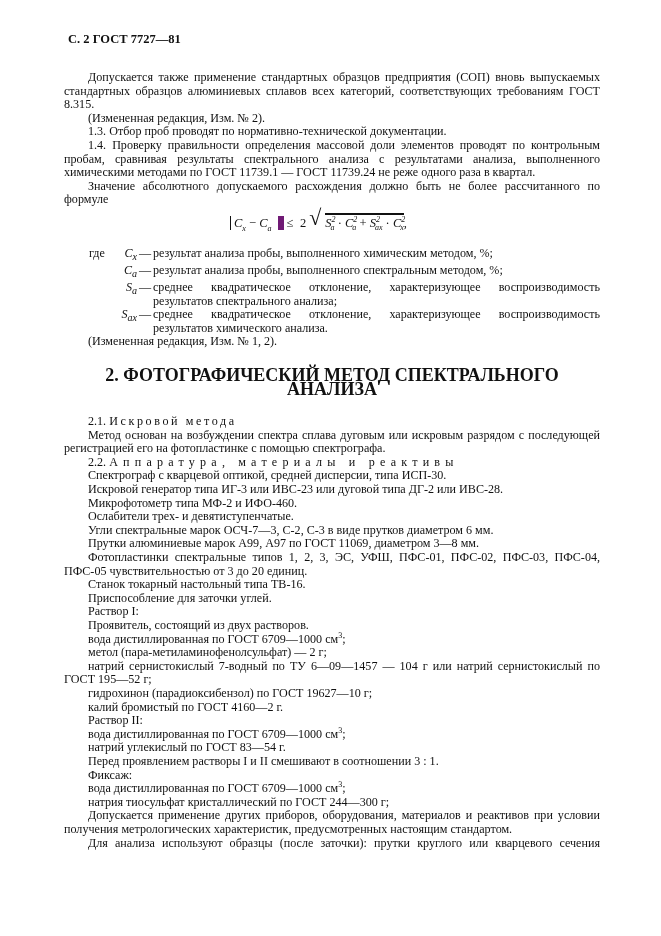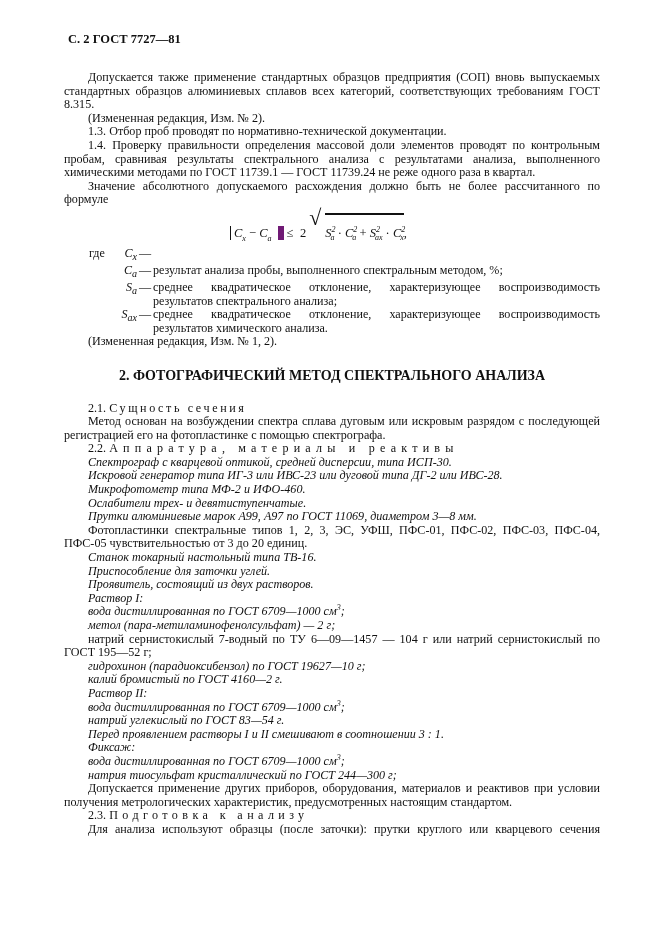--- a/index.html
+++ b/index.html
@@ -5,41 +5,41 @@
   html, body { margin: 0; padding: 0; background: #ffffff; }
   body {
     width: 661px; height: 936px; overflow: hidden; position: relative;
     font-family: "Liberation Serif", "DejaVu Serif", serif;
     color: #111; font-size: 12.1px; line-height: 13.6px;
   }
   .page { position: absolute; left: 64px; top: 0; width: 536px; }
   .header { position: absolute; left: 4px; top: 33px; font-weight: bold; font-size: 12.5px; }
   .body { position: absolute; left: 0; top: 71px; width: 536px; }
   .p { text-align: justify; text-indent: 24px; margin: 0; }
-  .ind { padding-left: 24px; text-indent: 0; margin: 0; font-style: italic; }
+  .ind { padding-left: 24px; text-indent: 0; margin: 0; }
   .bold { font-weight: normal; }
   .spaced { letter-spacing: 2.6px; }
   .formula {
     text-align: center; height: 34px; position: relative; margin: 2px 0 4px 0;
     font-style: italic; font-size: 12.5px;
   }
   .formula .inner { position: absolute; left: 166px; top: 8px; white-space: nowrap; }
   .formula .abs { border-left: 1px solid #111; border-right: 6px solid #701a75; padding: 0 3px; }
   .formula .sqrt { display: inline-block; position: relative; padding-left: 16px; }
   .formula .sqrt .radical { position: absolute; left: 0; top: -6px; font-size: 22px; font-style: normal; }
-  .formula .sqrt .bar { border-top: 2px solid #111; padding-top: 12px; display: inline-block; margin-top: -4px; }
+  .formula .sqrt .bar { border-top: 2px solid #111; padding-top: 2px; display: inline-block; margin-top: -4px; }
   .formula sub, .formula sup { font-size: 8px; }
   .normal { font-style: normal; }
   .defs { margin: 0; }
   .def { display: flex; margin: 0; }
   .def .lead { width: 26px; text-align: left; margin-left: 25px; }
   .def .sym { width: 22px; text-align: right; font-style: italic; padding-right: 2px; }
   .def .dash { width: 14px; }
   .def .txt { flex: 1; text-align: justify; }
-  .section-title { font-weight: bold; text-align: center; margin: 20px 0 19px 0; font-size: 14px; }
+  .section-title { font-weight: bold; text-align: center; margin: 20px 0 19px 0; font-size: 18px; }
   sup { font-size: 8px; line-height: 0; }
 </style>
 </head>
 <body>
 
 <div class="page">
   <div class="header">С. 2 ГОСТ 7727—81</div>
 
   <div class="body">
     <p class="p">Допускается также применение стандартных образцов предприятия (СОП) вновь выпускаемых стандартных образцов алюминиевых сплавов всех категорий, соответствующих требованиям ГОСТ 8.315.</p>
@@ -70,20 +70,21 @@
           </span>
         </span><span class="normal">,</span>
       </div>
     </div>
 
     <div class="defs">
       <div class="def">
         <span class="lead">где</span>
         <span class="sym"><span>C</span><sub>x</sub></span>
         <span class="dash">—</span>
+        <span class="txt">результат анализа пробы, выполненного химическим методом, %;</span>
       </div>
       <div class="def">
         <span class="lead"></span>
         <span class="sym"><span>C</span><sub>a</sub></span>
         <span class="dash">—</span>
         <span class="txt">результат анализа пробы, выполненного спектральным методом, %;</span>
       </div>
       <div class="def">
         <span class="lead"></span>
         <span class="sym"><span>S</span><sub>a</sub></span>
@@ -94,43 +95,43 @@
         <span class="lead"></span>
         <span class="sym"><span>S</span><sub>ax</sub></span>
         <span class="dash">—</span>
         <span class="txt">среднее квадратическое отклонение, характеризующее воспроизводимость результатов химического анализа.</span>
       </div>
     </div>
     <p class="p bold">(Измененная редакция, Изм. № 1, 2).</p>
 
     <div class="section-title">2. ФОТОГРАФИЧЕСКИЙ МЕТОД СПЕКТРАЛЬНОГО АНАЛИЗА</div>
 
-    <p class="p"><span>2.1.</span> <span class="spaced">Сущность сечения</span></p>
+    <p class="p"><span>2.1.</span> <span class="spaced">Искровой метода</span></p>
     <p class="p">Метод основан на возбуждении спектра сплава дуговым или искровым разрядом с последующей регистрацией его на фотопластинке с помощью спектрографа.</p>
     <p class="p"><span>2.2.</span> <span class="spaced" style="letter-spacing:5.2px">Аппаратура, материалы и реактивы</span></p>
 
     <p class="ind">Спектрограф с кварцевой оптикой, средней дисперсии, типа ИСП-30.</p>
     <p class="ind">Искровой генератор типа ИГ-3 или ИВС-23 или дуговой типа ДГ-2 или ИВС-28.</p>
     <p class="ind">Микрофотометр типа МФ-2 и ИФО-460.</p>
     <p class="ind">Ослабители трех- и девятиступенчатые.</p>
+    <p class="ind">Угли спектральные марок ОСЧ-7—3, С-2, С-3 в виде прутков диаметром 6 мм.</p>
     <p class="ind">Прутки алюминиевые марок А99, А97 по ГОСТ 11069, диаметром 3—8 мм.</p>
     <p class="p">Фотопластинки спектральные типов 1, 2, 3, ЭС, УФШ, ПФС-01, ПФС-02, ПФС-03, ПФС-04, ПФС-05 чувствительностью от 3 до 20 единиц.</p>
     <p class="ind">Станок токарный настольный типа ТВ-16.</p>
     <p class="ind">Приспособление для заточки углей.</p>
+    <p class="ind">Раствор I:</p>
     <p class="ind">Проявитель, состоящий из двух растворов.</p>
-    <p class="ind">Раствор I:</p>
     <p class="ind"><span>вода дистиллированная по ГОСТ 6709—1000 см</span><sup>3</sup><span>;</span></p>
     <p class="ind">метол (пара-метиламинофенолсульфат) — 2 г;</p>
     <p class="p">натрий сернистокислый 7-водный по ТУ 6—09—1457 — 104 г или натрий сернистокислый по ГОСТ 195—52 г;</p>
     <p class="ind">гидрохинон (парадиоксибензол) по ГОСТ 19627—10 г;</p>
     <p class="ind">калий бромистый по ГОСТ 4160—2 г.</p>
     <p class="ind">Раствор II:</p>
     <p class="ind"><span>вода дистиллированная по ГОСТ 6709—1000 см</span><sup>3</sup><span>;</span></p>
     <p class="ind">натрий углекислый по ГОСТ 83—54 г.</p>
     <p class="ind">Перед проявлением растворы I и II смешивают в соотношении 3 : 1.</p>
     <p class="ind">Фиксаж:</p>
     <p class="ind"><span>вода дистиллированная по ГОСТ 6709—1000 см</span><sup>3</sup><span>;</span></p>
     <p class="ind">натрия тиосульфат кристаллический по ГОСТ 244—300 г;</p>
     <p class="p">Допускается применение других приборов, оборудования, материалов и реактивов при условии получения метрологических характеристик, предусмотренных настоящим стандартом.</p>
-    <p class="p"><span>2.3.</span> <span class="spaced" style="letter-spacing:4.4px">Подготовка к анализу</span></p>
     <p class="p" style="text-align-last: justify;">Для анализа используют образцы (после заточки): прутки круглого или кварцевого сечения</p>
   </div>
 </div>
 
 </body></html>

